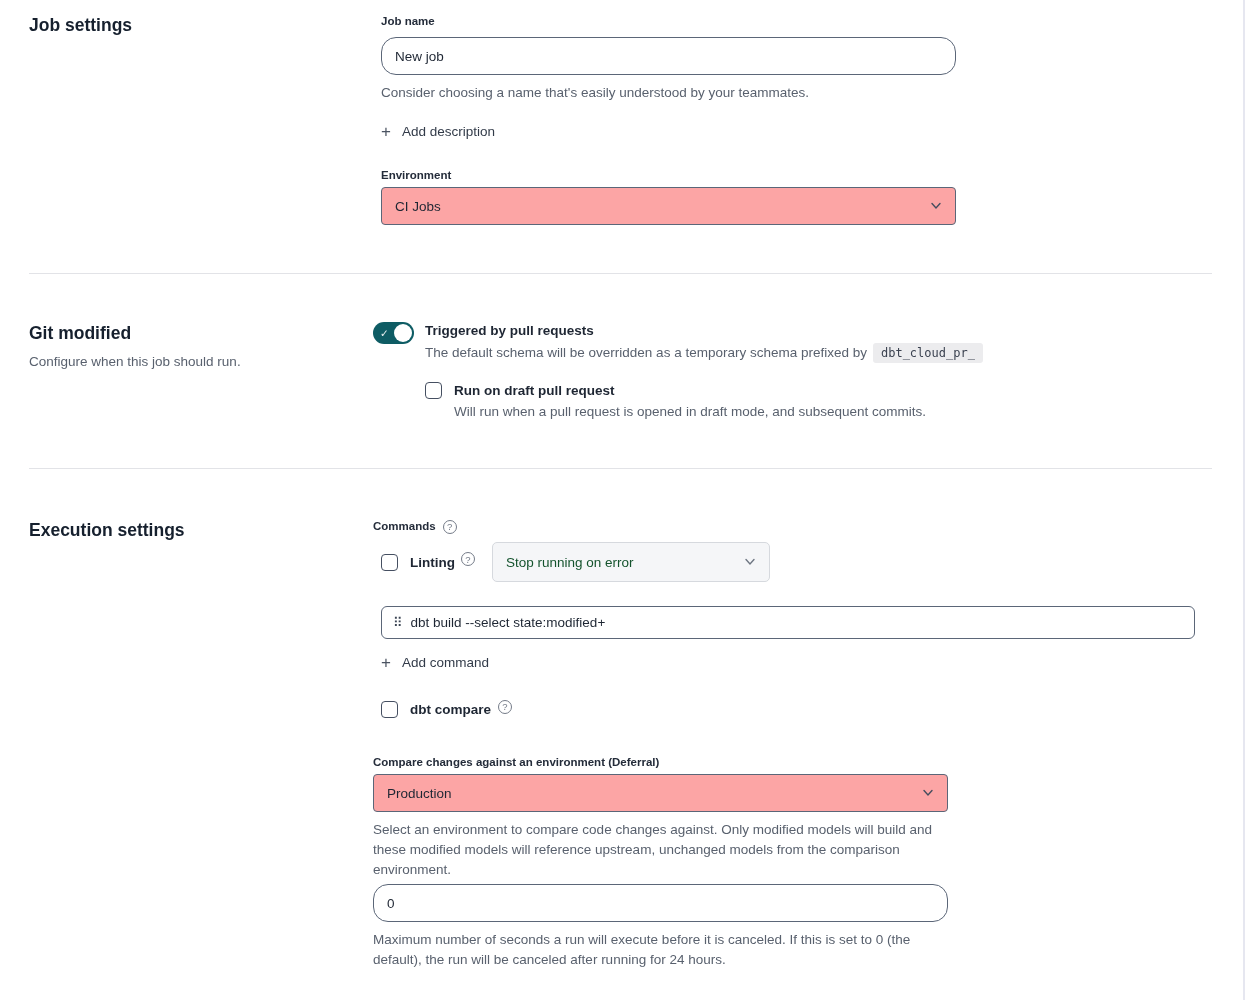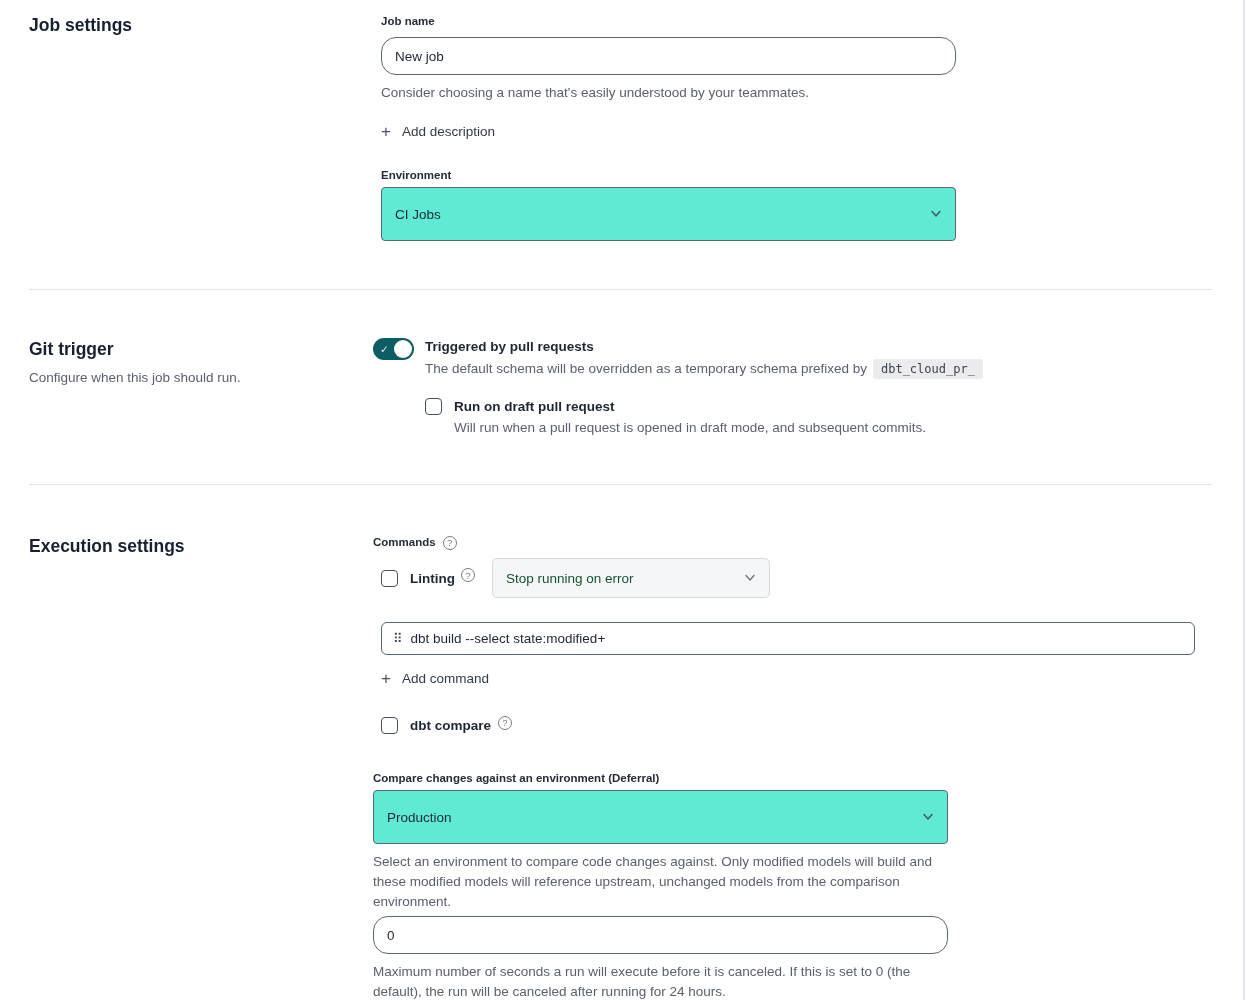--- a/index.html
+++ b/index.html
@@ -30,23 +30,23 @@
     font-family: "Liberation Sans", sans-serif;
     background: #fff; outline: none;
   }
   .helper-text { font-size: 13.5px; color: #59616e; line-height: 20px; margin-top: 8px; width: 580px; }
 
   .link-row { display: inline-flex; align-items: center; cursor: pointer; }
   .plus-icon { font-size: 17px; color: #4b5462; font-weight: 400; line-height: 15px; }
   .link-label { font-size: 13.5px; color: #323b49; margin-left: 11px; }
 
   .select-box {
-    width: 575px; height: 54px;
+    width: 575px; height: 38px;
     border: 1px solid #5b6678; border-radius: 4px;
-    background: #5eead4; display: flex; align-items: center;
+    background: #fca5a5; display: flex; align-items: center;
     padding: 0 13px; cursor: pointer;
   }
   .select-box .select-value { flex: 1; font-size: 13.5px; color: #1e2633; }
   .chevron { width: 12px; height: 8px; flex-shrink: 0; }
   .chevron svg { display: block; }
 
   .select-box.disabled {
     width: 278px; height: 40px;
     background: #f5f6f8; border: 1px solid #d6d9de; border-radius: 5px;
   }
@@ -163,21 +163,21 @@
           </svg>
       </span>
     </div>
   </div>
 </div>
 
 <hr class="divider" id="divider-1">
 
 <div class="section" id="section-git">
   <div class="left-col">
-    <h2 class="section-title">Git trigger</h2>
+    <h2 class="section-title">Git modified</h2>
     <div class="section-subtitle">Configure when this job should run.</div>
   </div>
   <div class="right-col">
     <div class="toggle-row">
       <div class="toggle">
         <span class="check-icon">✓</span>
         <span class="knob"></span>
       </div>
       <div class="toggle-text">
         <div class="bold-label">Triggered by pull requests</div>

